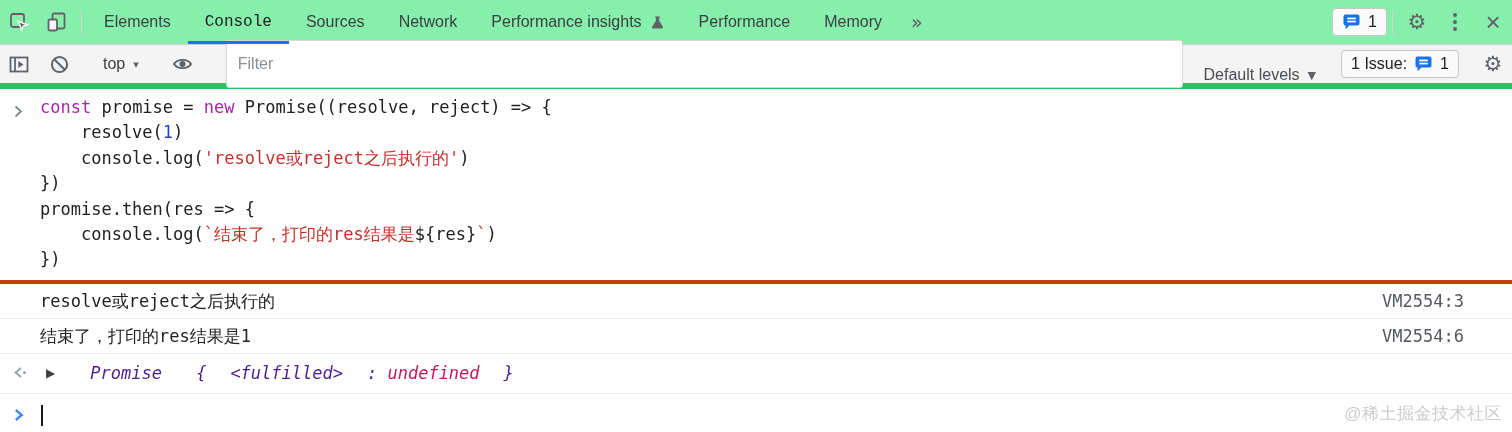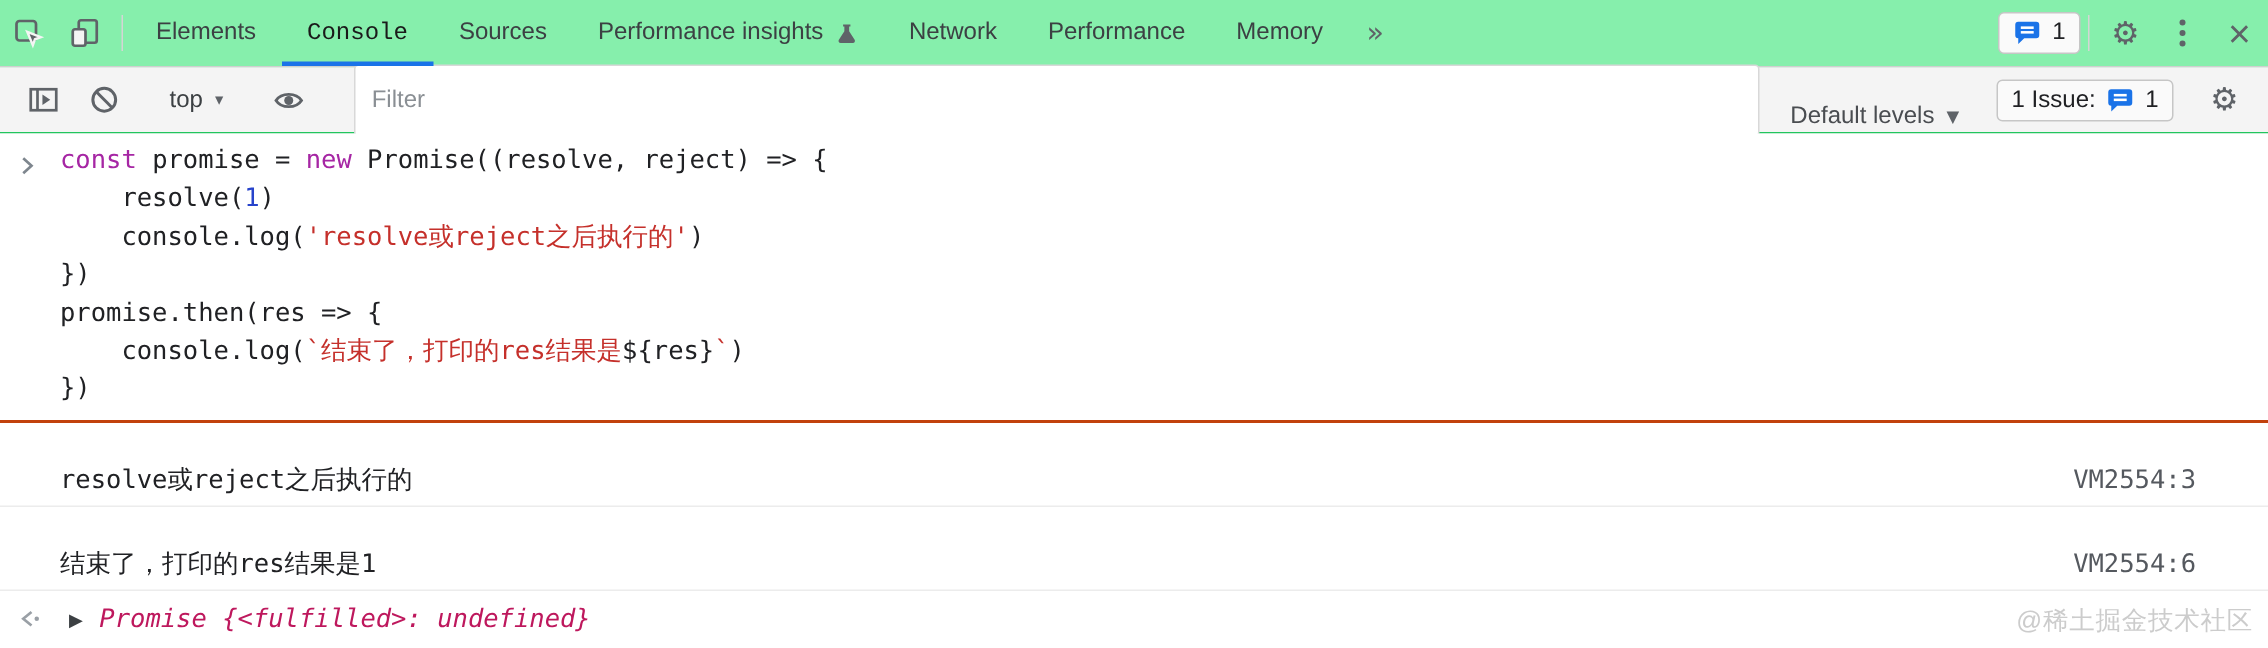--- a/index.html
+++ b/index.html
@@ -31,52 +31,52 @@
   }
   .glyph { font-family:"DejaVu Sans",sans-serif; }
   .gear { font-size:21px; color:#5f6368; line-height:1; }
   .close-x { font-size:26px; color:#5f6368; line-height:1; }
   .kebab { display:flex; flex-direction:column; gap:3px; }
   .kebab i { width:4px; height:4px; border-radius:50%; background:#5f6368; }
 
   
   .toolbar {
     display:flex; align-items:center; height:44px; flex:0 0 44px;
-    background:#f4f4f4; border-bottom:1px solid #22c55e;
-    font-size:16px; color:#3c4043; padding:0 10px; gap:2px;
+    background:#f4f4f4; border-bottom:6px solid #22c55e;
+    font-size:16px; color:#3c4043; padding:0 0; gap:2px;
   }
   .dd { display:flex; align-items:center; gap:8px; padding:0 10px; cursor:pointer; }
   .caret { font-size:11px; color:#5f6368; }
   .filter-input {
     flex:1; height:48px; margin:0 9px; background:#fff;
     border:1px solid #d8d8d8; border-radius:3px; padding:0 11px;
     font-size:16px; color:#333; font-family:"Liberation Sans",sans-serif; outline:none;
   }
   .filter-input::placeholder { color:#8a8f94; }
   .levels { color:#4a4d51;margin-top:22px; }
 
   
   .console {
     position:relative; flex:1; background:#fff; overflow:hidden;
     font-family:"DejaVu Sans Mono","Liberation Mono",monospace;
     font-size:17px; color:#202124;
   }
-  .echo-row { display:flex; padding:6px 0 7px; border-bottom:2px solid #c2410c; }
+  .echo-row { display:flex; padding:6px 0 7px; border-bottom:4px solid #c2410c; }
   .echo-gutter { width:40px; flex:0 0 40px; padding-left:14px; padding-top:7px; }
   .code-line { white-space:pre; line-height:25.4px; }
   .tok-kw { color:#a626a4; }
   .tok-num { color:#2743cb; }
   .tok-str { color:#c5302b; }
   .tok-plain { color:#202124; }
-  .tok-dark { color:#be185d; }
+  .tok-dark { color:#4c1d95;margin-left:24px; }
   .tok-gray { color:#be185d; }
 
   .msg-row {
     display:flex; justify-content:space-between; align-items:center;
-    padding:5px 48px 5px 40px; border-bottom:1px solid #ececec; line-height:24px;margin-top:21px;
+    padding:5px 48px 5px 40px; border-bottom:1px solid #ececec; line-height:24px;
   }
   .msg-link { color:#55595f; cursor:pointer; }
 
   .result-row {
     display:flex; align-items:center; padding:7px 0 8px;
     border-bottom:1px solid #ececec; font-style:italic; line-height:24px;
   }
   .ret-icon { margin-left:12px; display:flex; }
   .tri { margin-left:17px; font-style:normal; font-size:12px; color:#3c4043; }
   .result-text { margin-left:11px; white-space:pre; }
@@ -115,27 +115,27 @@
         <div class="tab">
           <span>Elements</span>
         </div>
         <div class="tab active">
           <span>Console</span>
         </div>
         <div class="tab">
           <span>Sources</span>
         </div>
         <div class="tab">
+          <span>Network</span>
+        </div>
+        <div class="tab">
           <span>Performance insights</span>
           <svg width="15" height="15" viewBox="0 0 16 15">
             <path d="M5.4 1 h5.2 v1.4 h-.9 v3.3 l3.9 6 c.65 1 -.07 2.3 -1.26 2.3 H3.66 c-1.19 0 -1.91 -1.3 -1.26 -2.3 l3.9 -6 V2.4 h-.9 z" fill="#5f6368"></path>
           </svg>
-        </div>
-        <div class="tab">
-          <span>Network</span>
         </div>
         <div class="tab">
           <span>Performance</span>
         </div>
         <div class="tab">
           <span>Memory</span>
         </div>
       </div>
     <div class="more-tabs">
         <span class="glyph">»</span>

